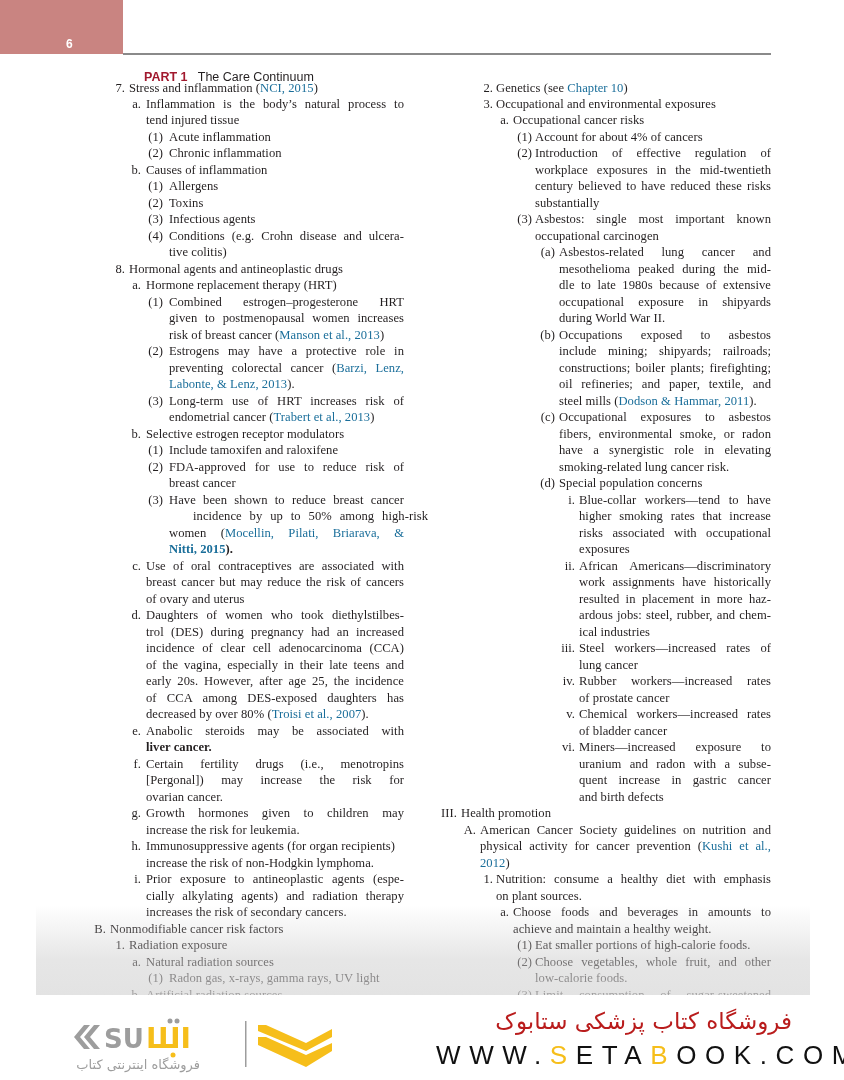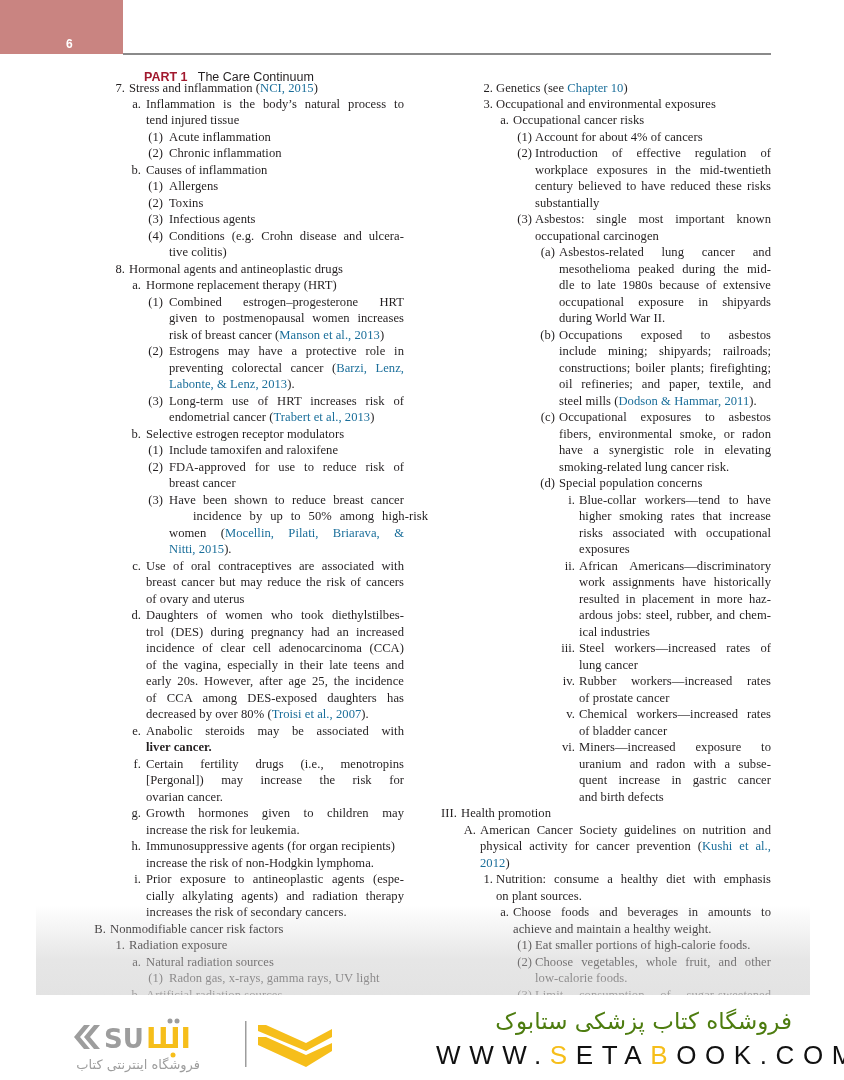--- a/index.html
+++ b/index.html
@@ -40,21 +40,21 @@
     position: absolute; left: 36px; top: 905px; width: 774px; height: 90px;
     background: linear-gradient(to bottom, rgba(255,255,255,0) 0%, rgba(200,200,200,0.45) 60%, rgba(215,215,215,0.7) 100%);
     pointer-events: none;
   }
   .cutoff {
     position: absolute; left: 0; top: 995px; width: 844px; height: 85px; background: #ffffff;
   }
   .brand-logo { position: absolute; left: 70px; top: 1015px; width: 270px; height: 58px; }
   .brand-persian {
     position: absolute; right: 52px; top: 1008px;
-    font-family: "DejaVu Sans", sans-serif; font-size: 23px; color: #4d7c0f; direction: rtl;
+    font-family: "DejaVu Sans", sans-serif; font-size: 23px; color: #b91c1c; direction: rtl;
   }
   .brand-url {
     position: absolute; left: 436px; top: 1040px;
     font-family: "Liberation Sans", "DejaVu Sans", sans-serif;
     font-size: 26px; letter-spacing: 8.6px; color: #111; white-space: nowrap;
   }
   .brand-url .hl { color: #f6be1a; }
 </style>
 </head>
 <body>
@@ -164,21 +164,21 @@
       <span class="lbl" style="left: 133px; width: 30px;">(3)</span>
       <span class="txt justify" style="left: 169px; width: 235px; white-space: normal; height: 16px; overflow: hidden;"><span>Have been shown to reduce breast cancer</span></span>
     </div>
     <div class="line" style="top: 508px; left: 0px;">
       <span class="txt justify" style="left: 169px; width: 235px; white-space: normal; height: 16px; overflow: hidden; margin-left: 24px;"><span>incidence by up to 50% among high-risk</span></span>
     </div>
     <div class="line" style="top: 525px; left: 0px;">
       <span class="txt justify" style="left: 169px; width: 235px; white-space: normal; height: 16px; overflow: hidden;"><span>women (</span><span class="cite">Mocellin, Pilati, Briarava, &amp;</span></span>
     </div>
     <div class="line" style="top: 541px; left: 0px;">
-      <span class="txt" style="left: 169px;"><span class="cite">Nitti, 2015</span><span>).</span></span>
+      <span class="txt" style="left: 169px; font-weight: bold;"><span class="cite">Nitti, 2015</span><span>).</span></span>
     </div>
     <div class="line" style="top: 558px; left: 0px;">
       <span class="lbl" style="left: 111px; width: 30px;">c.</span>
       <span class="txt justify" style="left: 146px; width: 258px; white-space: normal; height: 16px; overflow: hidden;"><span>Use of oral contraceptives are associated with</span></span>
     </div>
     <div class="line" style="top: 574px; left: 0px;">
       <span class="txt justify" style="left: 146px; width: 258px; white-space: normal; height: 16px; overflow: hidden;"><span>breast cancer but may reduce the risk of cancers</span></span>
     </div>
     <div class="line" style="top: 591px; left: 0px;">
       <span class="txt" style="left: 146px;"><span>of ovary and uterus</span></span>

